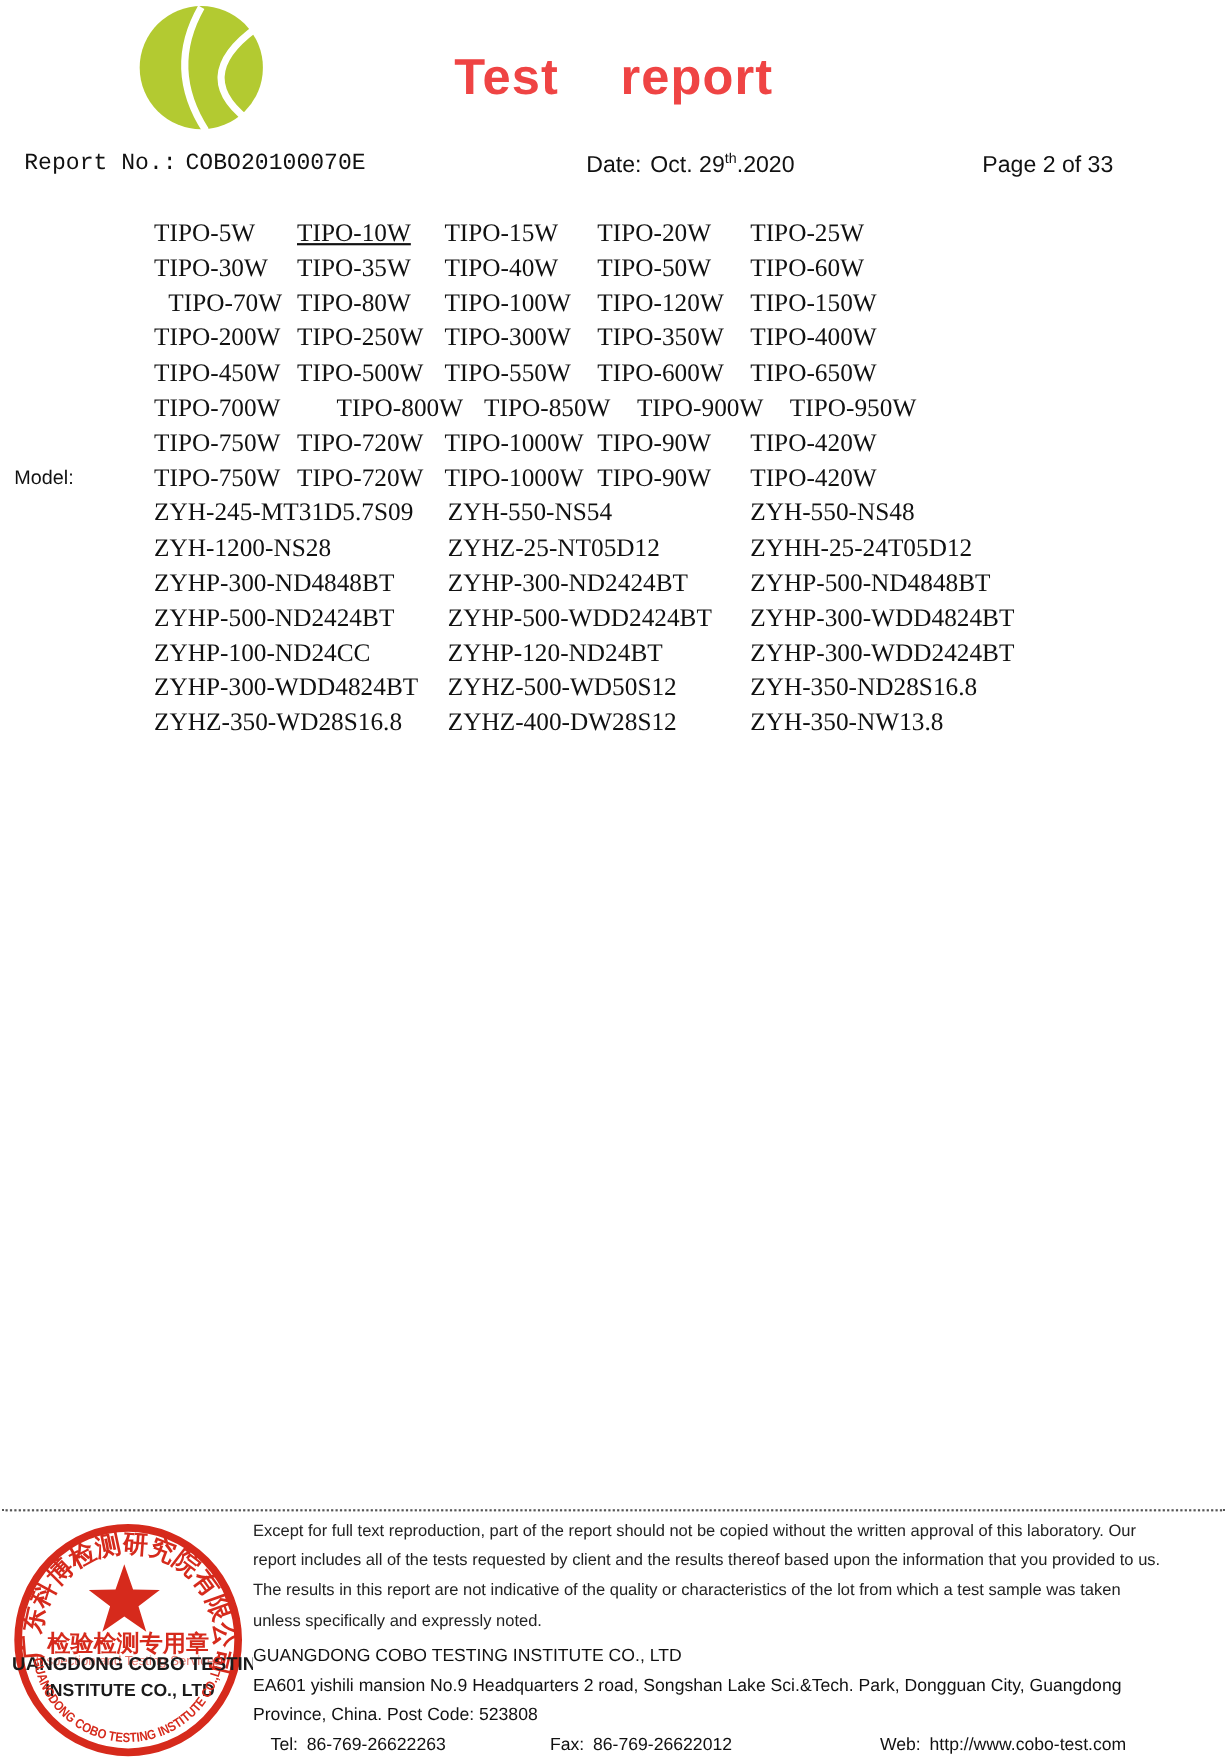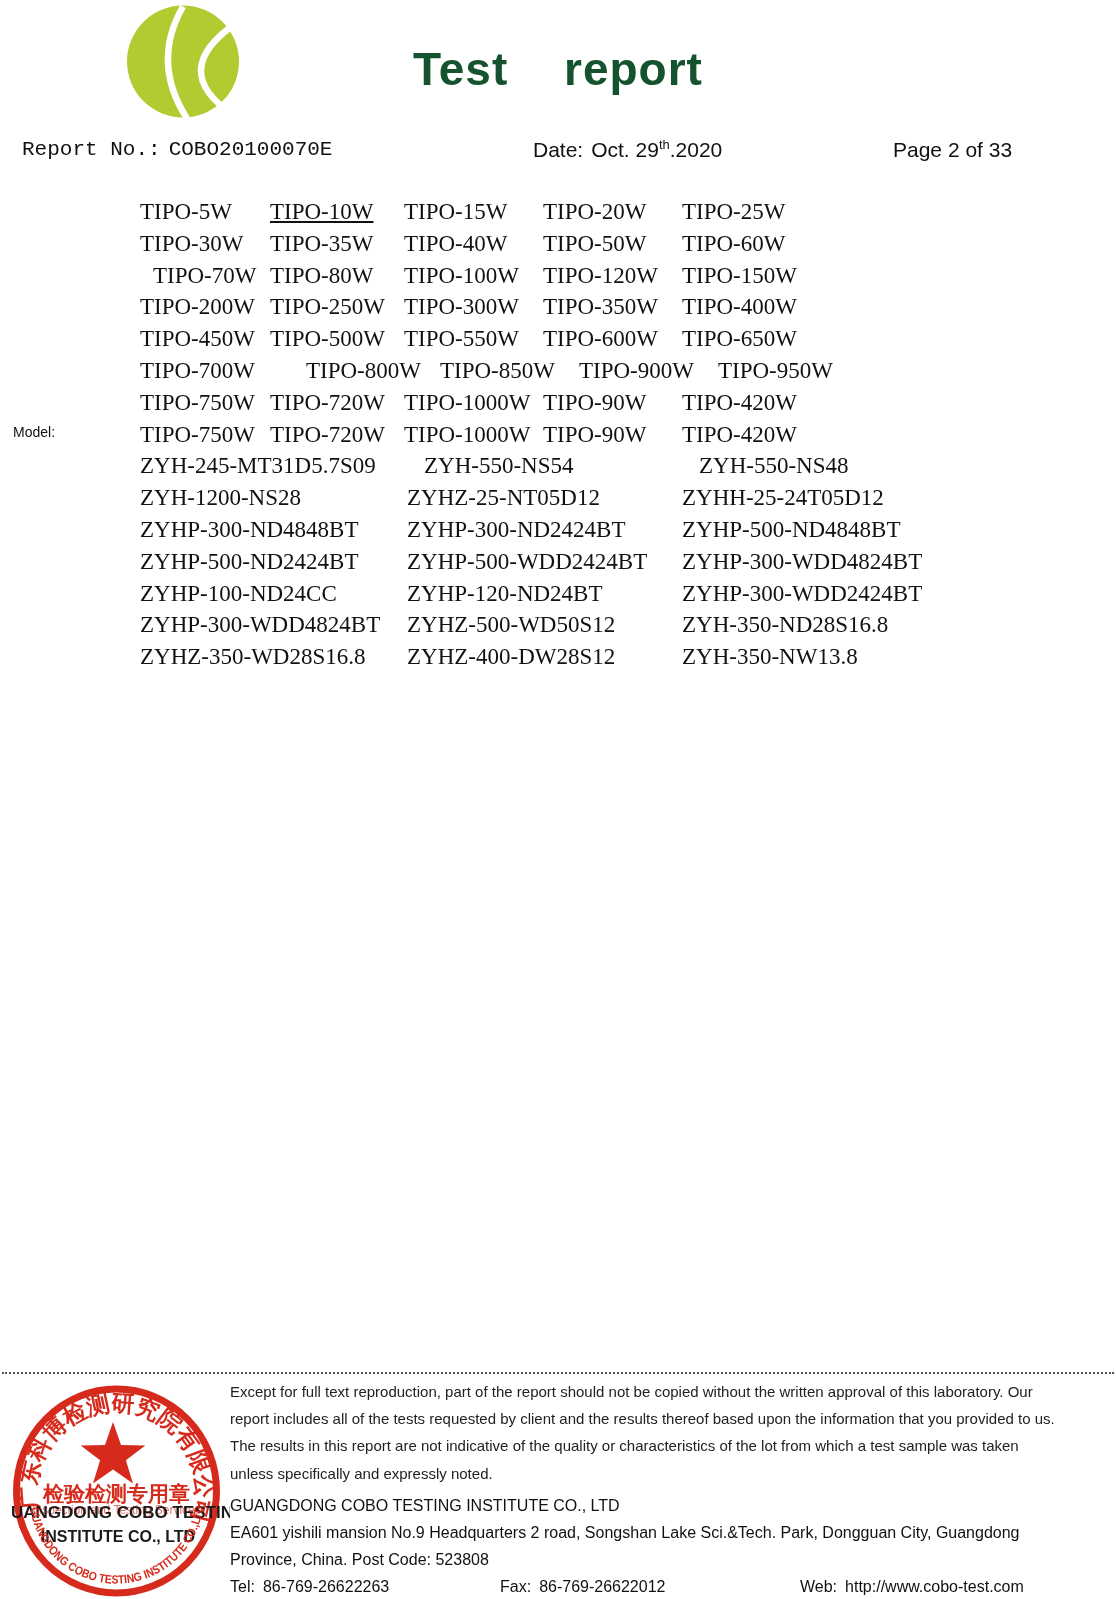--- a/index.html
+++ b/index.html
@@ -10,43 +10,43 @@
     overflow:hidden;
     font-family:"Liberation Sans",sans-serif;
     color:#1a1a1a;
   }
   
   .logo{position:absolute;left:123px;top:4px;width:122px;height:118px;}
   .title{
     position:absolute;left:0;top:42px;width:100%;
     text-align:center;
     font-size:46px;font-weight:700;letter-spacing:1px;word-spacing:42px;
-    color:#14532d;
+    color:#ef4444;
   }
   .meta{position:absolute;left:0;top:138px;width:100%;height:28px;font-size:21px;color:#111;}
   .meta .report{position:absolute;left:22px;top:0;font-family:Liberation Mono, monospace;}
   .meta .date{position:absolute;left:533px;top:0;}
   .meta .page-no{position:absolute;left:893px;top:0;}
   .meta sup{font-size:13px;vertical-align:super;line-height:0;}
   .meta .val{margin-left:8px;}
 
   
-  .model-label{position:absolute;left:13px;top:424px;font-size:14px;color:#111;}
+  .model-label{position:absolute;left:13px;top:424px;font-size:18px;color:#111;}
   .models{position:absolute;left:140px;top:196px;font-family:"Liberation Serif",serif;font-size:23px;color:#111;}
   .mrow{display:flex;height:31.8px;line-height:31.8px;white-space:nowrap;}
   .mcell{display:inline-block;box-sizing:border-box;}
   .tipo .mrow:nth-child(3) .mcell:first-child{padding-left:13px;}
 
   
   .dotline{position:absolute;left:2px;top:1372px;width:1112px;border-top:2px dotted #555;}
   .footer-text{position:absolute;left:230px;top:1378px;width:852px;}
   .disclaimer{font-size:15px;line-height:27.2px;color:#222;}
   .company-block{font-size:16px;line-height:27.1px;margin-top:5px;color:#111;}
   .telline{position:relative;height:27px;}
-  .telline .tel{position:absolute;left:0;top:0;}
+  .telline .tel{position:absolute;left:16px;top:0;}
   .telline .fax{position:absolute;left:270px;top:0;}
   .telline .web{position:absolute;left:570px;top:0;}
   .lbl{margin-right:8px;}
 
   .stamp{position:absolute;left:10px;top:1385px;width:220px;height:213px;}
 </style>
 </head>
 <body>
 
 <div class="page">
@@ -122,21 +122,21 @@
           <span class="mcell" style="width: 130px;">TIPO-750W</span>
           <span class="mcell" style="width: 134px;">TIPO-720W</span>
           <span class="mcell" style="width: 139px;">TIPO-1000W</span>
           <span class="mcell" style="width: 139px;">TIPO-90W</span>
           <span class="mcell" style="width: 150px;">TIPO-420W</span>
         </div>
       </div>
     <div id="zyh-grid" class="zyh">
         <div class="mrow">
           <span class="mcell" style="width: 267px;">ZYH-245-MT31D5.7S09</span>
-          <span class="mcell" style="width: 275px; margin-left: 17px;">ZYH-550-NS54</span>
+          <span class="mcell" style="width: 275px;">ZYH-550-NS54</span>
           <span class="mcell" style="width: 250px;">ZYH-550-NS48</span>
         </div>
         <div class="mrow">
           <span class="mcell" style="width: 267px;">ZYH-1200-NS28</span>
           <span class="mcell" style="width: 275px;">ZYHZ-25-NT05D12</span>
           <span class="mcell" style="width: 250px;">ZYHH-25-24T05D12</span>
         </div>
         <div class="mrow">
           <span class="mcell" style="width: 267px;">ZYHP-300-ND4848BT</span>
           <span class="mcell" style="width: 275px;">ZYHP-300-ND2424BT</span>

